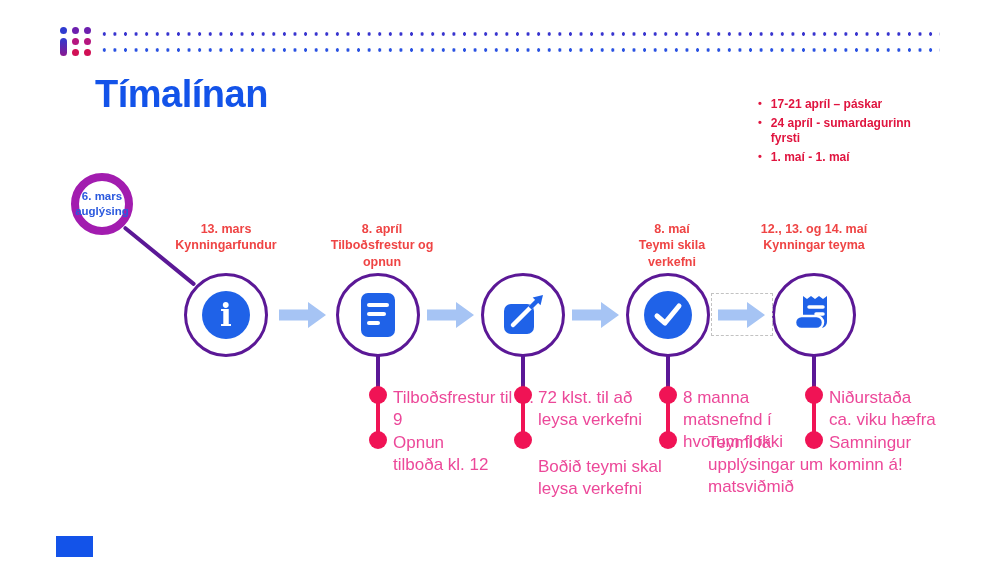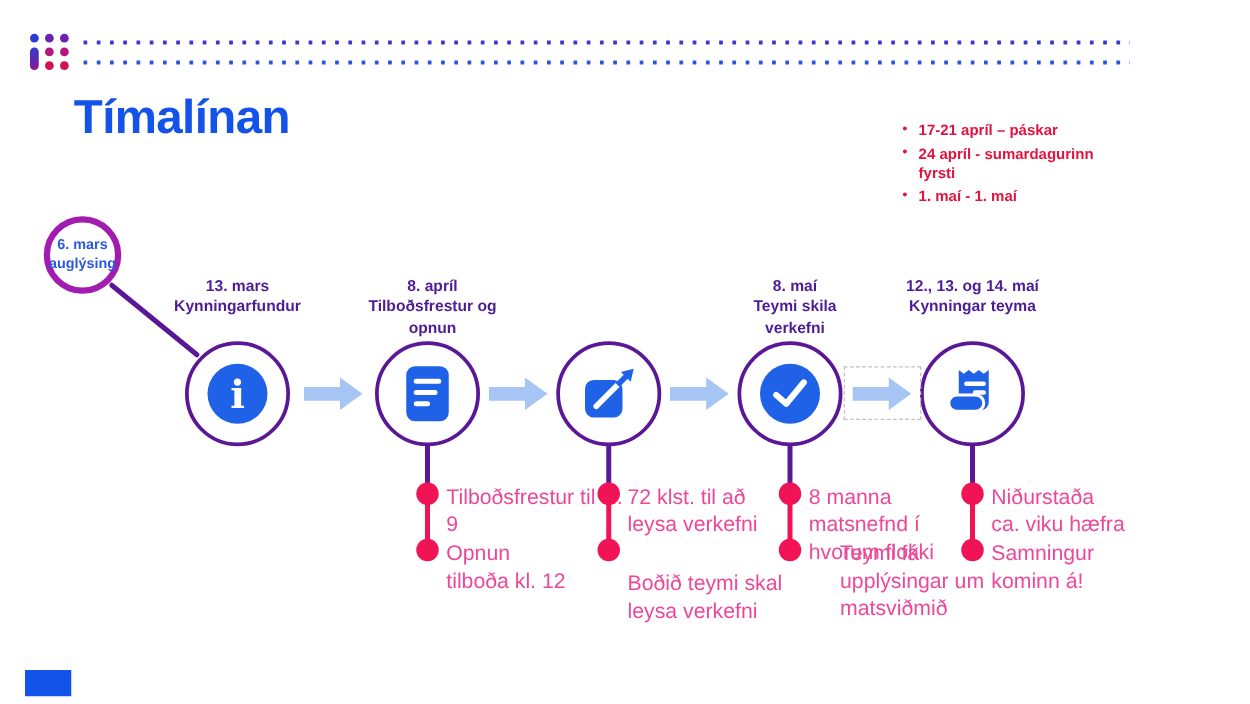--- a/index.html
+++ b/index.html
@@ -1,17 +1,17 @@
 <!DOCTYPE html>
 <html><head>
 <meta charset="utf-8">
 <style>
   html,body{margin:0;padding:0;background:#fff;}
   .slide{position:relative;width:904px;height:563px;background:#ffffff;
-         font-family:"Liberation Sans",sans-serif;overflow:hidden;}
+         font-family:"Liberation Sans",sans-serif;overflow:hidden;margin-left:36px;}
 
   
   .logo{position:absolute;left:24px;top:27px;width:36px;height:30px;}
   .logo i{position:absolute;display:block;width:7px;height:7px;border-radius:50%;}
   .logo .bar{width:7px;height:18px;border-radius:3.5px;background:linear-gradient(180deg,#2f3bd0,#8a1890);}
 
   
   .dots-row{position:absolute;left:63px;width:929px;height:8px;
             background-size:10.6px 8px;background-repeat:repeat;}
   .dots-row.r1{top:30px;background-image:radial-gradient(circle,#3834cf 1.6px,transparent 1.9px);}
@@ -19,33 +19,33 @@
 
   .title{position:absolute;left:59px;top:73px;margin:0;font-size:38px;font-weight:700;
          color:#1353e9;letter-spacing:-0.5px;}
 
   .notes{position:absolute;left:722px;top:97px;margin:0;padding:0;list-style:none;}
   .notes li{display:flex;align-items:flex-start;gap:9px;font-size:12px;font-weight:700;
             color:#e0143f;margin-bottom:4px;line-height:1.25;}
   .note-dot{font-size:11px;}
 
   .start-node{position:absolute;left:35px;top:173px;width:62px;height:62px;box-sizing:border-box;
-              border:5px solid #a21caf;border-radius:50%;background:#fff;
+              border:8px solid #a21caf;border-radius:50%;background:#fff;
               display:flex;align-items:center;justify-content:center;}
   .start-label{font-size:11.5px;font-weight:700;color:#2b59de;text-align:center;
                line-height:1.3;white-space:pre-line;}
   .start-connector{position:absolute;left:88px;top:225px;width:92px;height:3.5px;
                    background:#5b1896;border-radius:2px;transform:rotate(39.2deg);
                    transform-origin:0 50%;}
 
   .node{position:absolute;top:273px;width:84px;height:84px;box-sizing:border-box;background:#fff;
         border:3.5px solid #5b1896;border-radius:50%;
         display:flex;align-items:center;justify-content:center;}
   .node-label{position:absolute;top:221px;width:160px;font-size:12.5px;font-weight:700;
-              color:#4c1d95;text-align:center;line-height:1.3;white-space:pre-line;}
+              color:#ef4444;text-align:center;line-height:1.3;white-space:pre-line;}
 
   .arrow{position:absolute;top:301px;width:48px;height:28px;}
   .selection-box{position:absolute;left:675px;top:293px;width:62px;height:43px;
                  box-sizing:border-box;border:1.5px dashed #c2c2c2;}
 
   .branch-line{position:absolute;top:356px;width:3.5px;height:88px;
                background:linear-gradient(180deg,#5b1896 0px,#5b1896 26px,#f01355 48px);}
   .branch-dot{position:absolute;width:18px;height:18px;border-radius:50%;background:#f01355;}
   .bullet-text{position:absolute;width:150px;font-size:17px;color:#ec4899;
                line-height:1.3;white-space:pre-line;}

